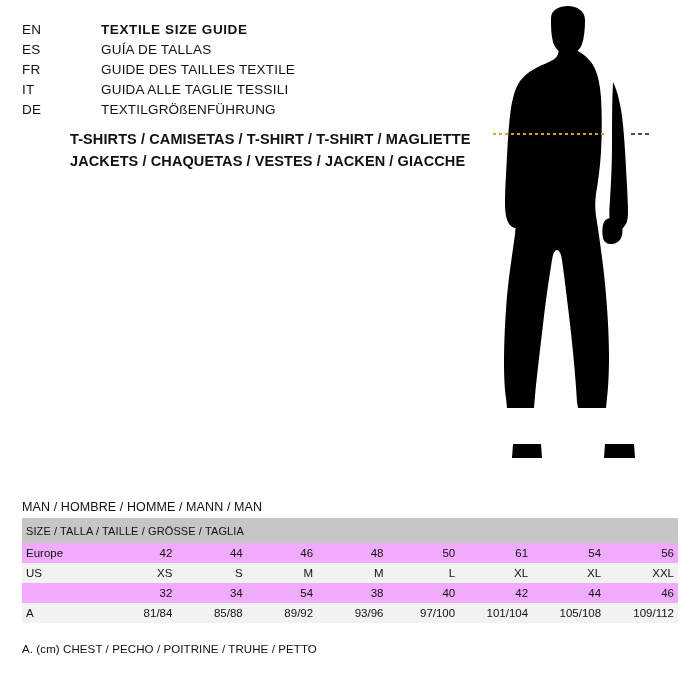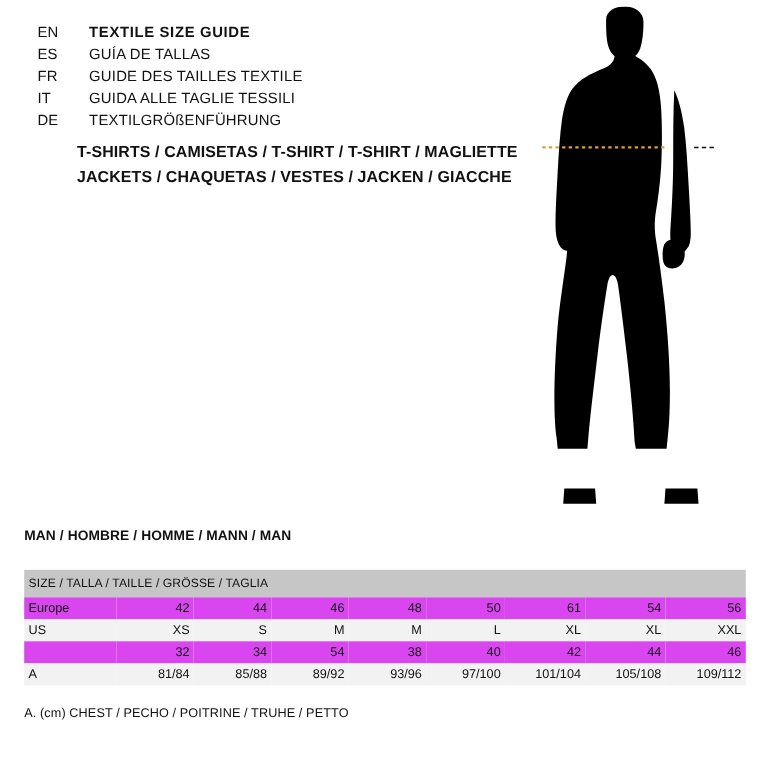--- a/index.html
+++ b/index.html
@@ -32,25 +32,25 @@
     display: flex;
     align-items: baseline;
     height: 20px;
     font-size: 13.5px;
     letter-spacing: 0.2px;
   }
   .lang-code {
     width: 47px;
     flex: 0 0 47px;
     font-size: 13.5px;
-    margin-left: 12px;
   }
   .lang-title {
     font-size: 13.5px;
     white-space: nowrap;
+    margin-left: 32px;
   }
   .lang-row.first .lang-title {
     font-weight: bold;
     letter-spacing: 0.6px;
   }
 
   
   .cat-block {
     position: absolute;
     left: 22px;
@@ -75,23 +75,23 @@
     height: 470px;
   }
   .figure-svg {
     display: block;
   }
 
   
   .man-label {
     position: absolute;
     left: 22px;
-    top: 480px;
+    top: 500px;
     font-size: 12.5px;
-    font-weight: bold;
+    font-weight: normal;
     letter-spacing: 0.1px;
   }
 
   
   .size-table {
     position: absolute;
     left: 22px;
     top: 518px;
     width: 656px;
     border-collapse: collapse;
@@ -107,21 +107,21 @@
   .row-head td {
     background: #c6c6c6;
     font-weight: normal;
     font-size: 11px;
     text-align: left;
     padding-left: 4px;
     height: 17px;
     letter-spacing: 0.1px;
   }
   .row-a td, .row-c td {
-    background: #d946ef;
+    background: #f0abfc;
   }
   .row-b td, .row-d td {
     background: #f2f2f2;
     margin-top: 21px;
   }
   .size-table td.lbl {
     text-align: left;
     padding-left: 4px;
     width: 86px;
   }

